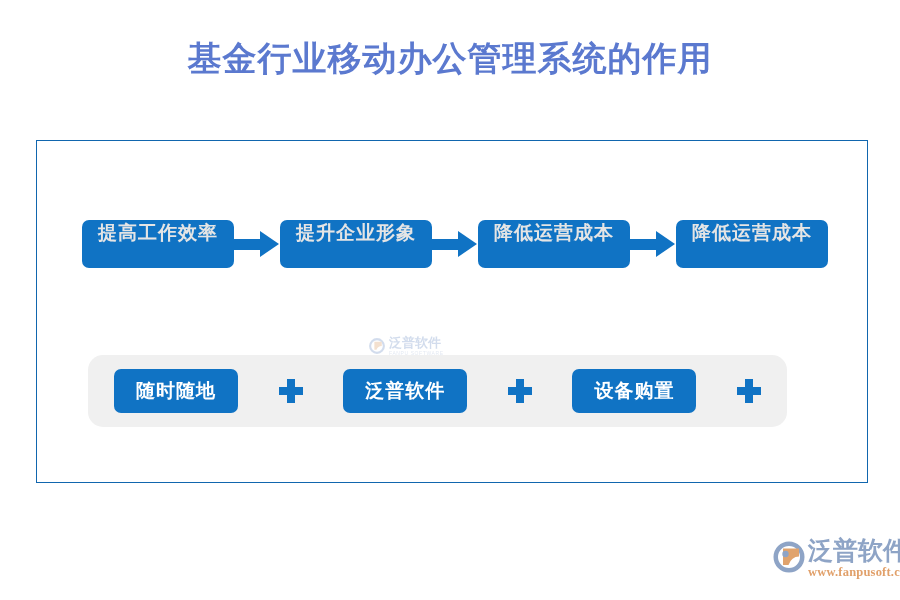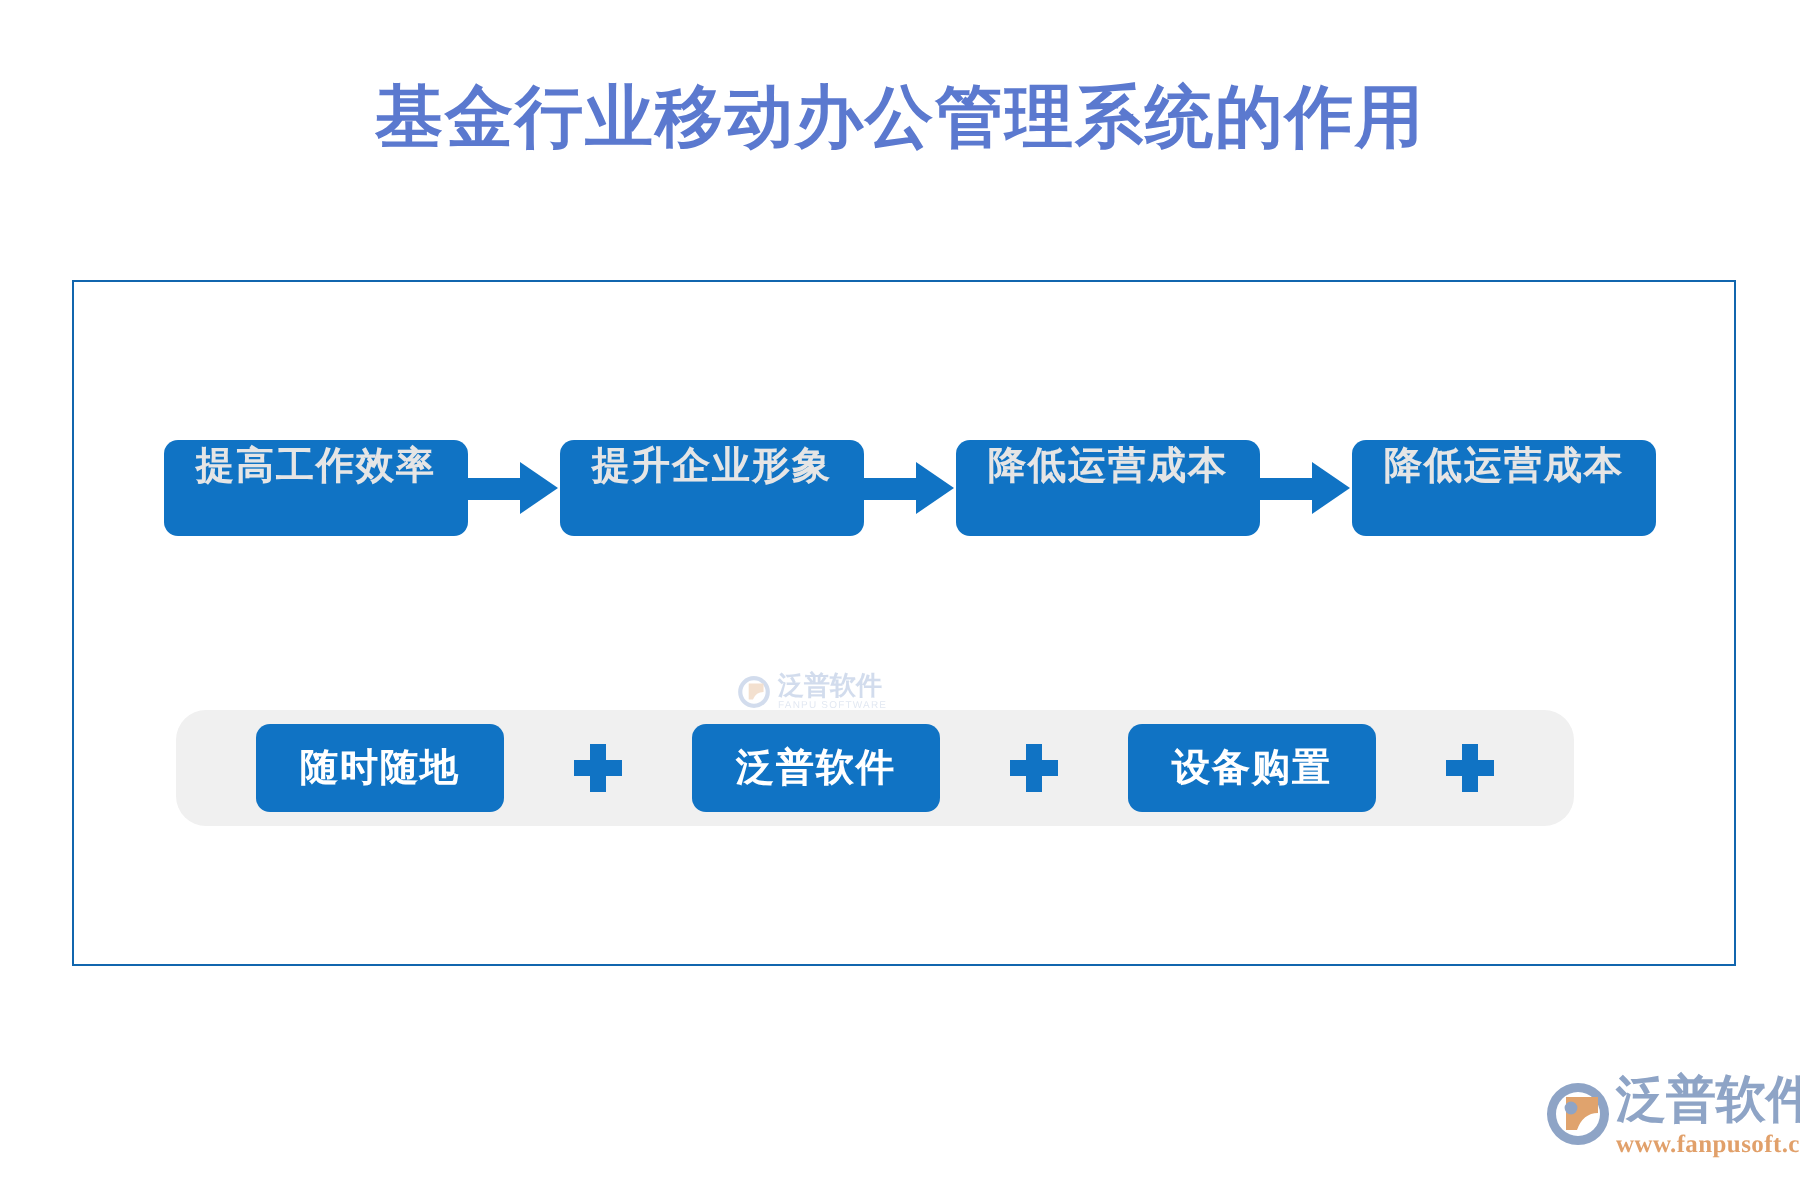--- a/index.html
+++ b/index.html
@@ -93,27 +93,27 @@
     border-bottom: 13px solid transparent;
     border-left: 19px solid #1073c4;
   }
 
   
   .gray-panel {
     position: absolute;
     left: 51px;
     top: 214px;
     width: 699px;
-    height: 58px;
+    height: 72px;
     background: #f0f0f0;
     border-radius: 15px;
     display: flex;
     align-items: center;
     justify-content: space-between;
-    padding: 0 40px;
+    padding: 0 26px;
     box-sizing: border-box;
   }
   .tag-box {
     height: 44px;
     border-radius: 7px;
     background: #1073c4;
     color: #ffffff;
     display: flex;
     align-items: center;
     justify-content: center;

